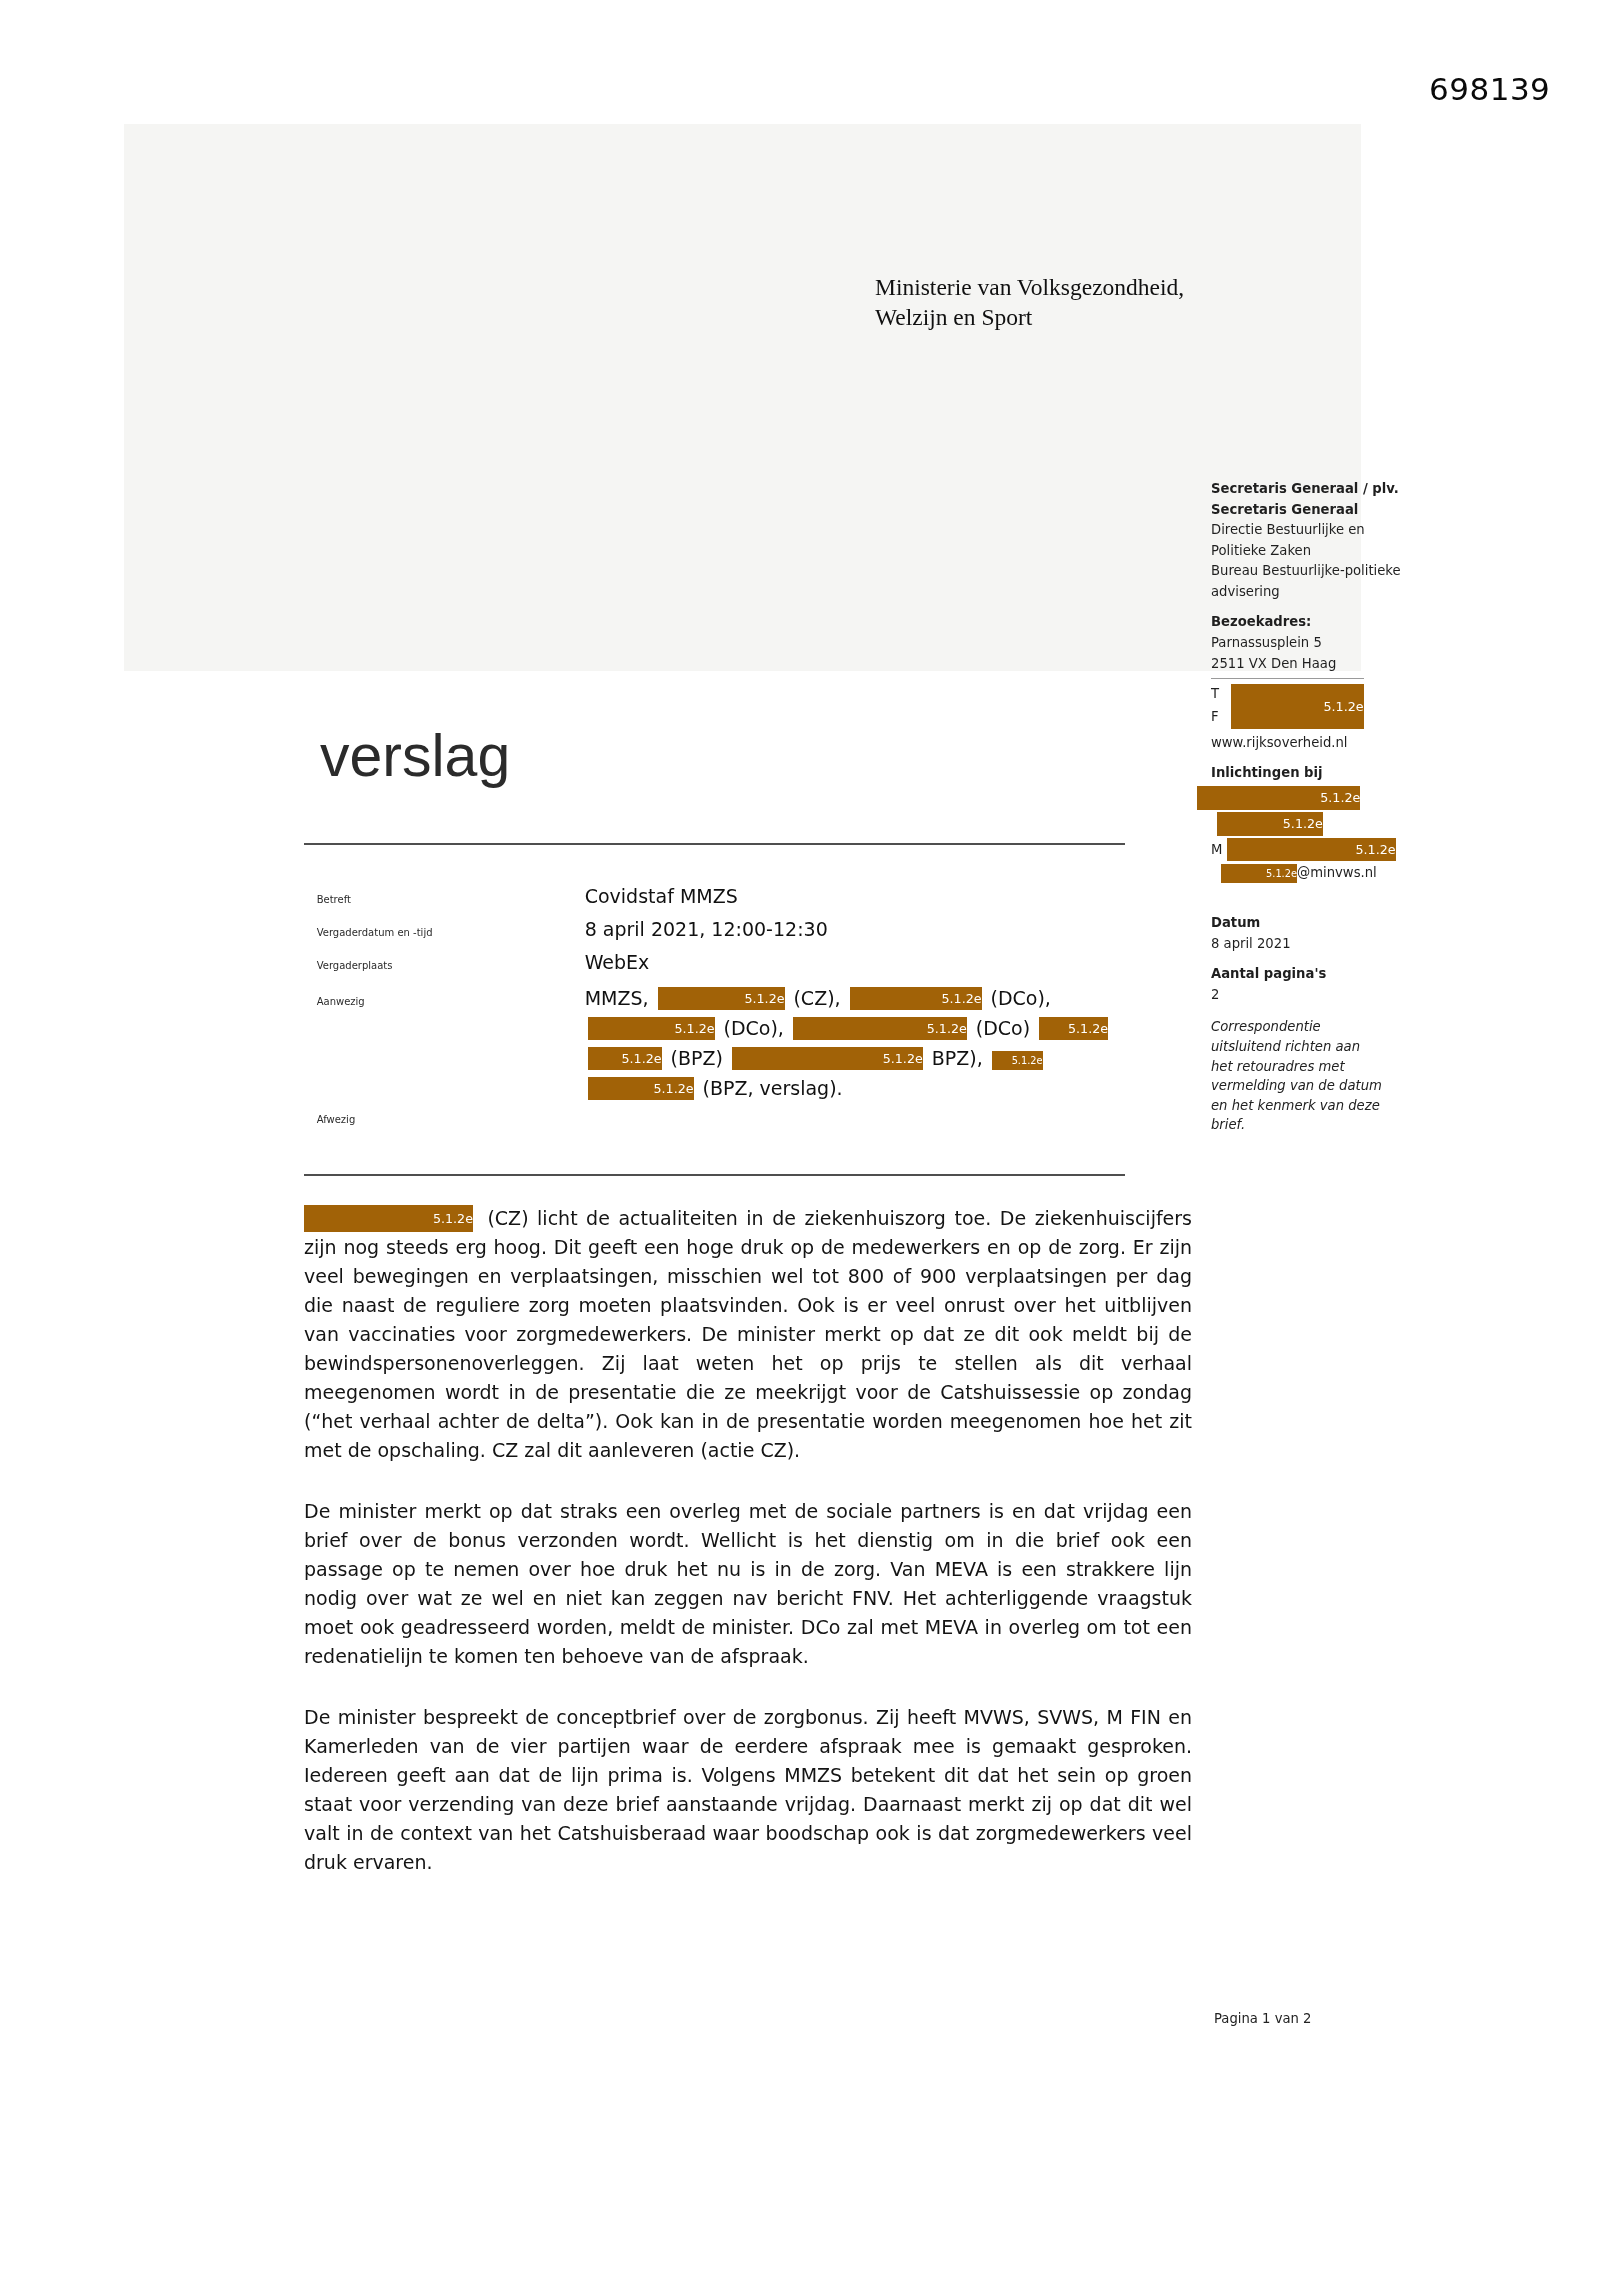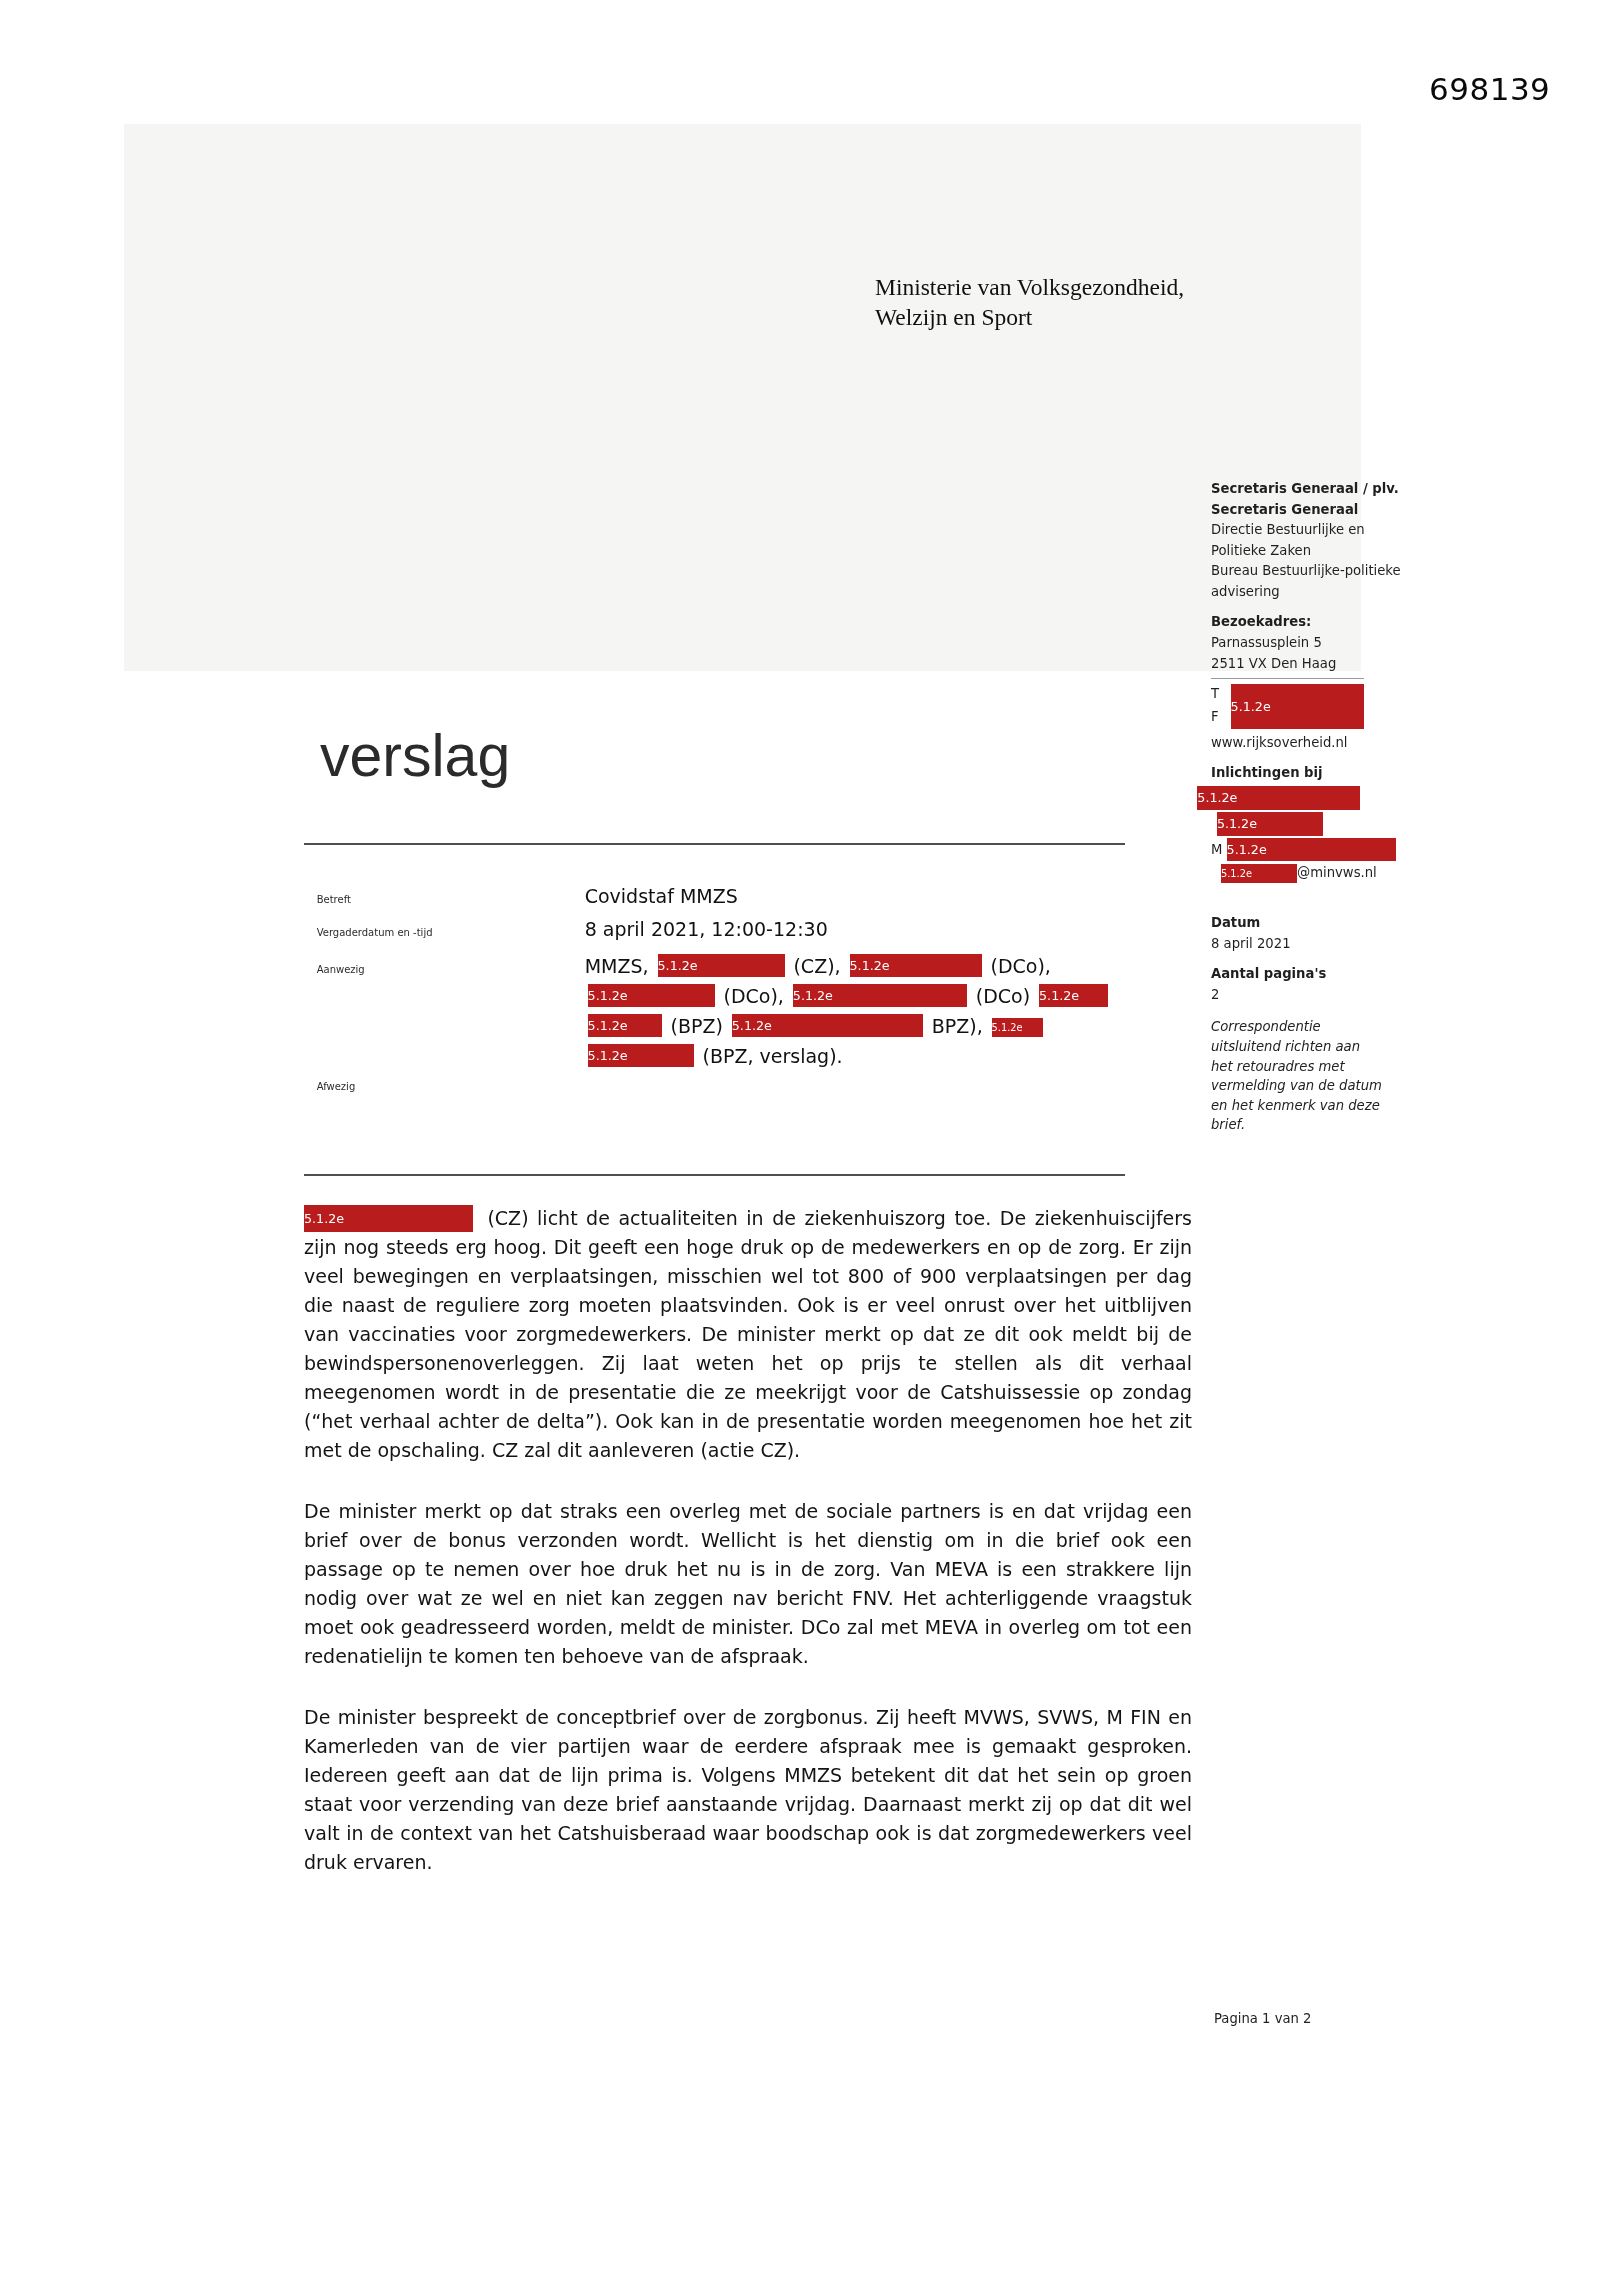--- a/index.html
+++ b/index.html
@@ -19,22 +19,22 @@
   .rule2{top:1174px}
 
   
   .meta{position:absolute;left:304px;top:885px;width:888px}
   .mrow{display:flex;align-items:baseline;margin-bottom:10.8px}
   .mlabel{flex:0 0 268px;padding-left:12.7px;font-size:10px;color:#2b2b2b}
   .mvalue{font-size:19px;color:#111}
   .aline{line-height:30px;white-space:nowrap}
 
   
-  .redact{display:inline-block;background:#b91c1c;color:#fff;font-size:12.7px;height:23.5px;line-height:23.5px;
-    text-align:left;vertical-align:-4.9px;overflow:hidden}
+  .redact{display:inline-block;background:#a16207;color:#fff;font-size:12.7px;height:23.5px;line-height:23.5px;
+    text-align:right;vertical-align:-4.9px;overflow:hidden}
   .aline .redact{margin:0 2.9px}
 
   
   .bodytext{position:absolute;left:304px;top:1204px;width:888px;font-size:19px;line-height:29px;
     color:#141414;text-align:justify}
   .bodytext p{margin:0 0 32px 0}
   .bodytext .redact{height:27.4px;line-height:27.4px;vertical-align:-6.9px;margin-right:5.9px}
   .bold{font-weight:normal}
 
   
@@ -68,20 +68,24 @@
 <div class="rule rule1"></div>
 
 <div class="meta">
   <div class="mrow">
     <div class="mlabel">Betreft</div>
     <div class="mvalue">Covidstaf MMZS</div>
   </div>
   <div class="mrow">
     <div class="mlabel">Vergaderdatum en -tijd</div>
     <div class="mvalue">8 april 2021, 12:00-12:30</div>
+  </div>
+  <div class="mrow">
+    <div class="mlabel">Vergaderplaats</div>
+    <div class="mvalue">WebEx</div>
   </div>
   <div class="mrow">
     <div class="mlabel">Aanwezig</div>
     <div class="mvalue">
       <div class="aline"><span>MMZS, </span><span class="redact" style="width: 127px;">5.1.2e</span><span> (CZ), </span><span class="redact" style="width: 132px;">5.1.2e</span><span> (DCo),</span></div>
       <div class="aline"><span class="redact" style="width: 127px;">5.1.2e</span><span> (DCo), </span><span class="redact" style="width: 174px;">5.1.2e</span><span> (DCo) </span><span class="redact" style="width: 69px;">5.1.2e</span></div>
       <div class="aline"><span class="redact" style="width: 74px;">5.1.2e</span><span> (BPZ) </span><span class="redact" style="width: 191px;">5.1.2e</span><span> BPZ), </span><span class="redact" style="width: 51px; height: 19.6px; line-height: 19.6px; font-size: 9.8px;">5.1.2e</span></div>
       <div class="aline"><span class="redact" style="width: 106px;">5.1.2e</span><span> (BPZ, verslag).</span></div>
     </div>
   </div>

